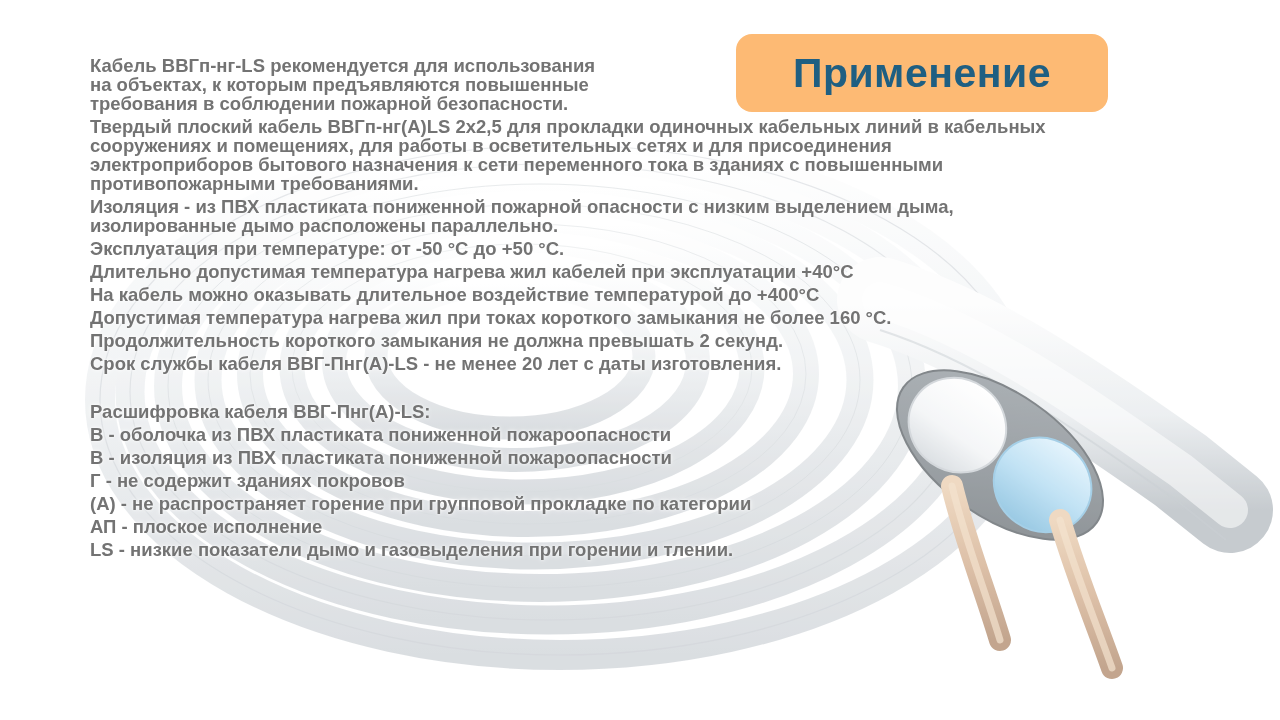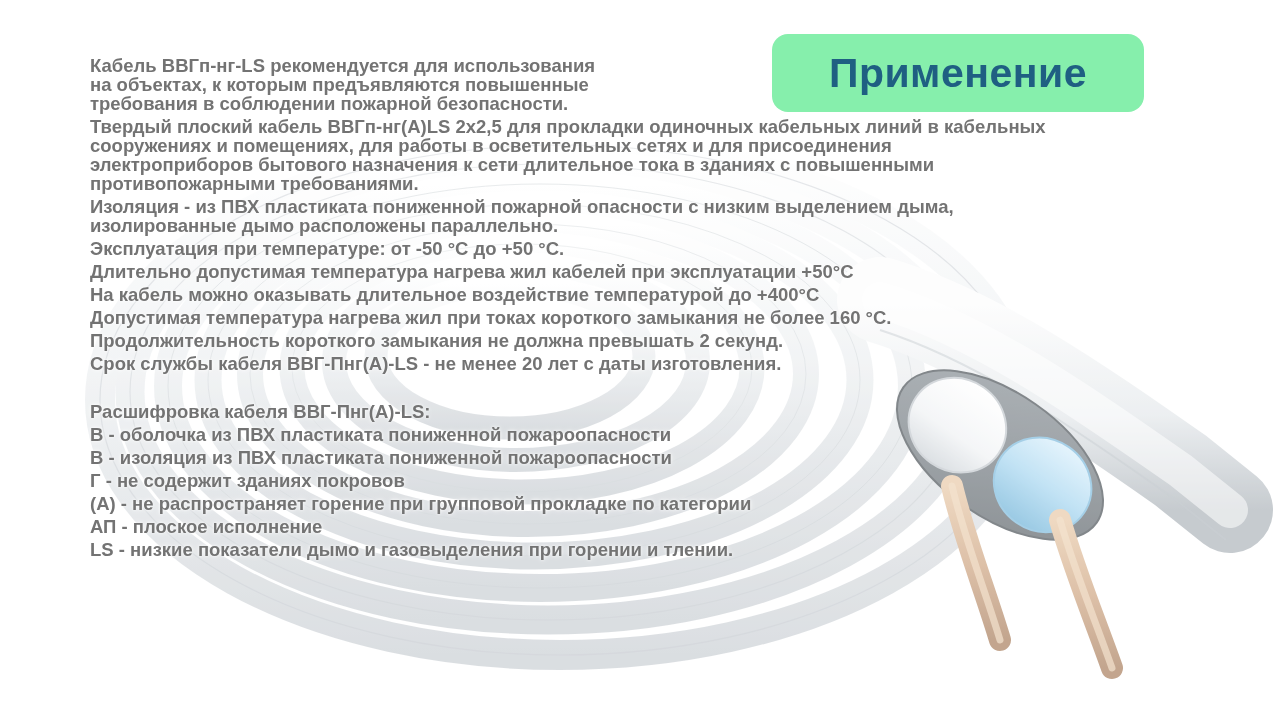--- a/index.html
+++ b/index.html
@@ -29,27 +29,26 @@
     height: 720px;
   }
 
   
   .title-chip {
     position: absolute;
     left: 736px;
     top: 34px;
     width: 372px;
     height: 78px;
-    background: #86efac;
+    background: #fdba74;
     border-radius: 16px;
     z-index: 3;
     display: flex;
     align-items: center;
     justify-content: center;
-    margin-left: 36px;
   }
   .title-chip .title-text {
     font-size: 41px;
     font-weight: 700;
     color: #1f5f82;
     letter-spacing: 0.5px;
     white-space: nowrap;
   }
 
   
@@ -173,26 +172,26 @@
   <div class="title-chip">
     <span class="title-text">Применение</span>
   </div>
 
   <div class="body-text">
     <p class="para intro">Кабель ВВГп-нг-LS рекомендуется для использования
 на объектах, к которым предъявляются повышенные
 требования в соблюдении пожарной безопасности.</p>
     <p class="para">Твердый плоский кабель ВВГп-нг(А)LS 2х2,5 для прокладки одиночных кабельных линий в кабельных
 сооружениях и помещениях, для работы в осветительных сетях и для присоединения
-электроприборов бытового назначения к сети длительное тока в зданиях с повышенными
+электроприборов бытового назначения к сети переменного тока в зданиях с повышенными
 противопожарными требованиями.</p>
     <p class="para">Изоляция - из ПВХ пластиката пониженной пожарной опасности с низким выделением дыма,
 изолированные дымо расположены параллельно.</p>
     <p class="para">Эксплуатация при температуре: от -50 °С до +50 °С.</p>
-    <p class="para">Длительно допустимая температура нагрева жил кабелей при эксплуатации +50°С</p>
+    <p class="para">Длительно допустимая температура нагрева жил кабелей при эксплуатации +40°С</p>
     <p class="para">На кабель можно оказывать длительное воздействие температурой до +400°С</p>
     <p class="para">Допустимая температура нагрева жил при токах короткого замыкания не более 160 °С.</p>
     <p class="para">Продолжительность короткого замыкания не должна превышать 2 секунд.</p>
     <p class="para">Срок службы кабеля ВВГ-Пнг(А)-LS - не менее 20 лет с даты изготовления.</p>
 
     <div class="spacer"></div>
 
     <p class="para">Расшифровка кабеля ВВГ-Пнг(А)-LS:</p>
     <p class="para">В - оболочка из ПВХ пластиката пониженной пожароопасности</p>
     <p class="para">В - изоляция из ПВХ пластиката пониженной пожароопасности</p>

